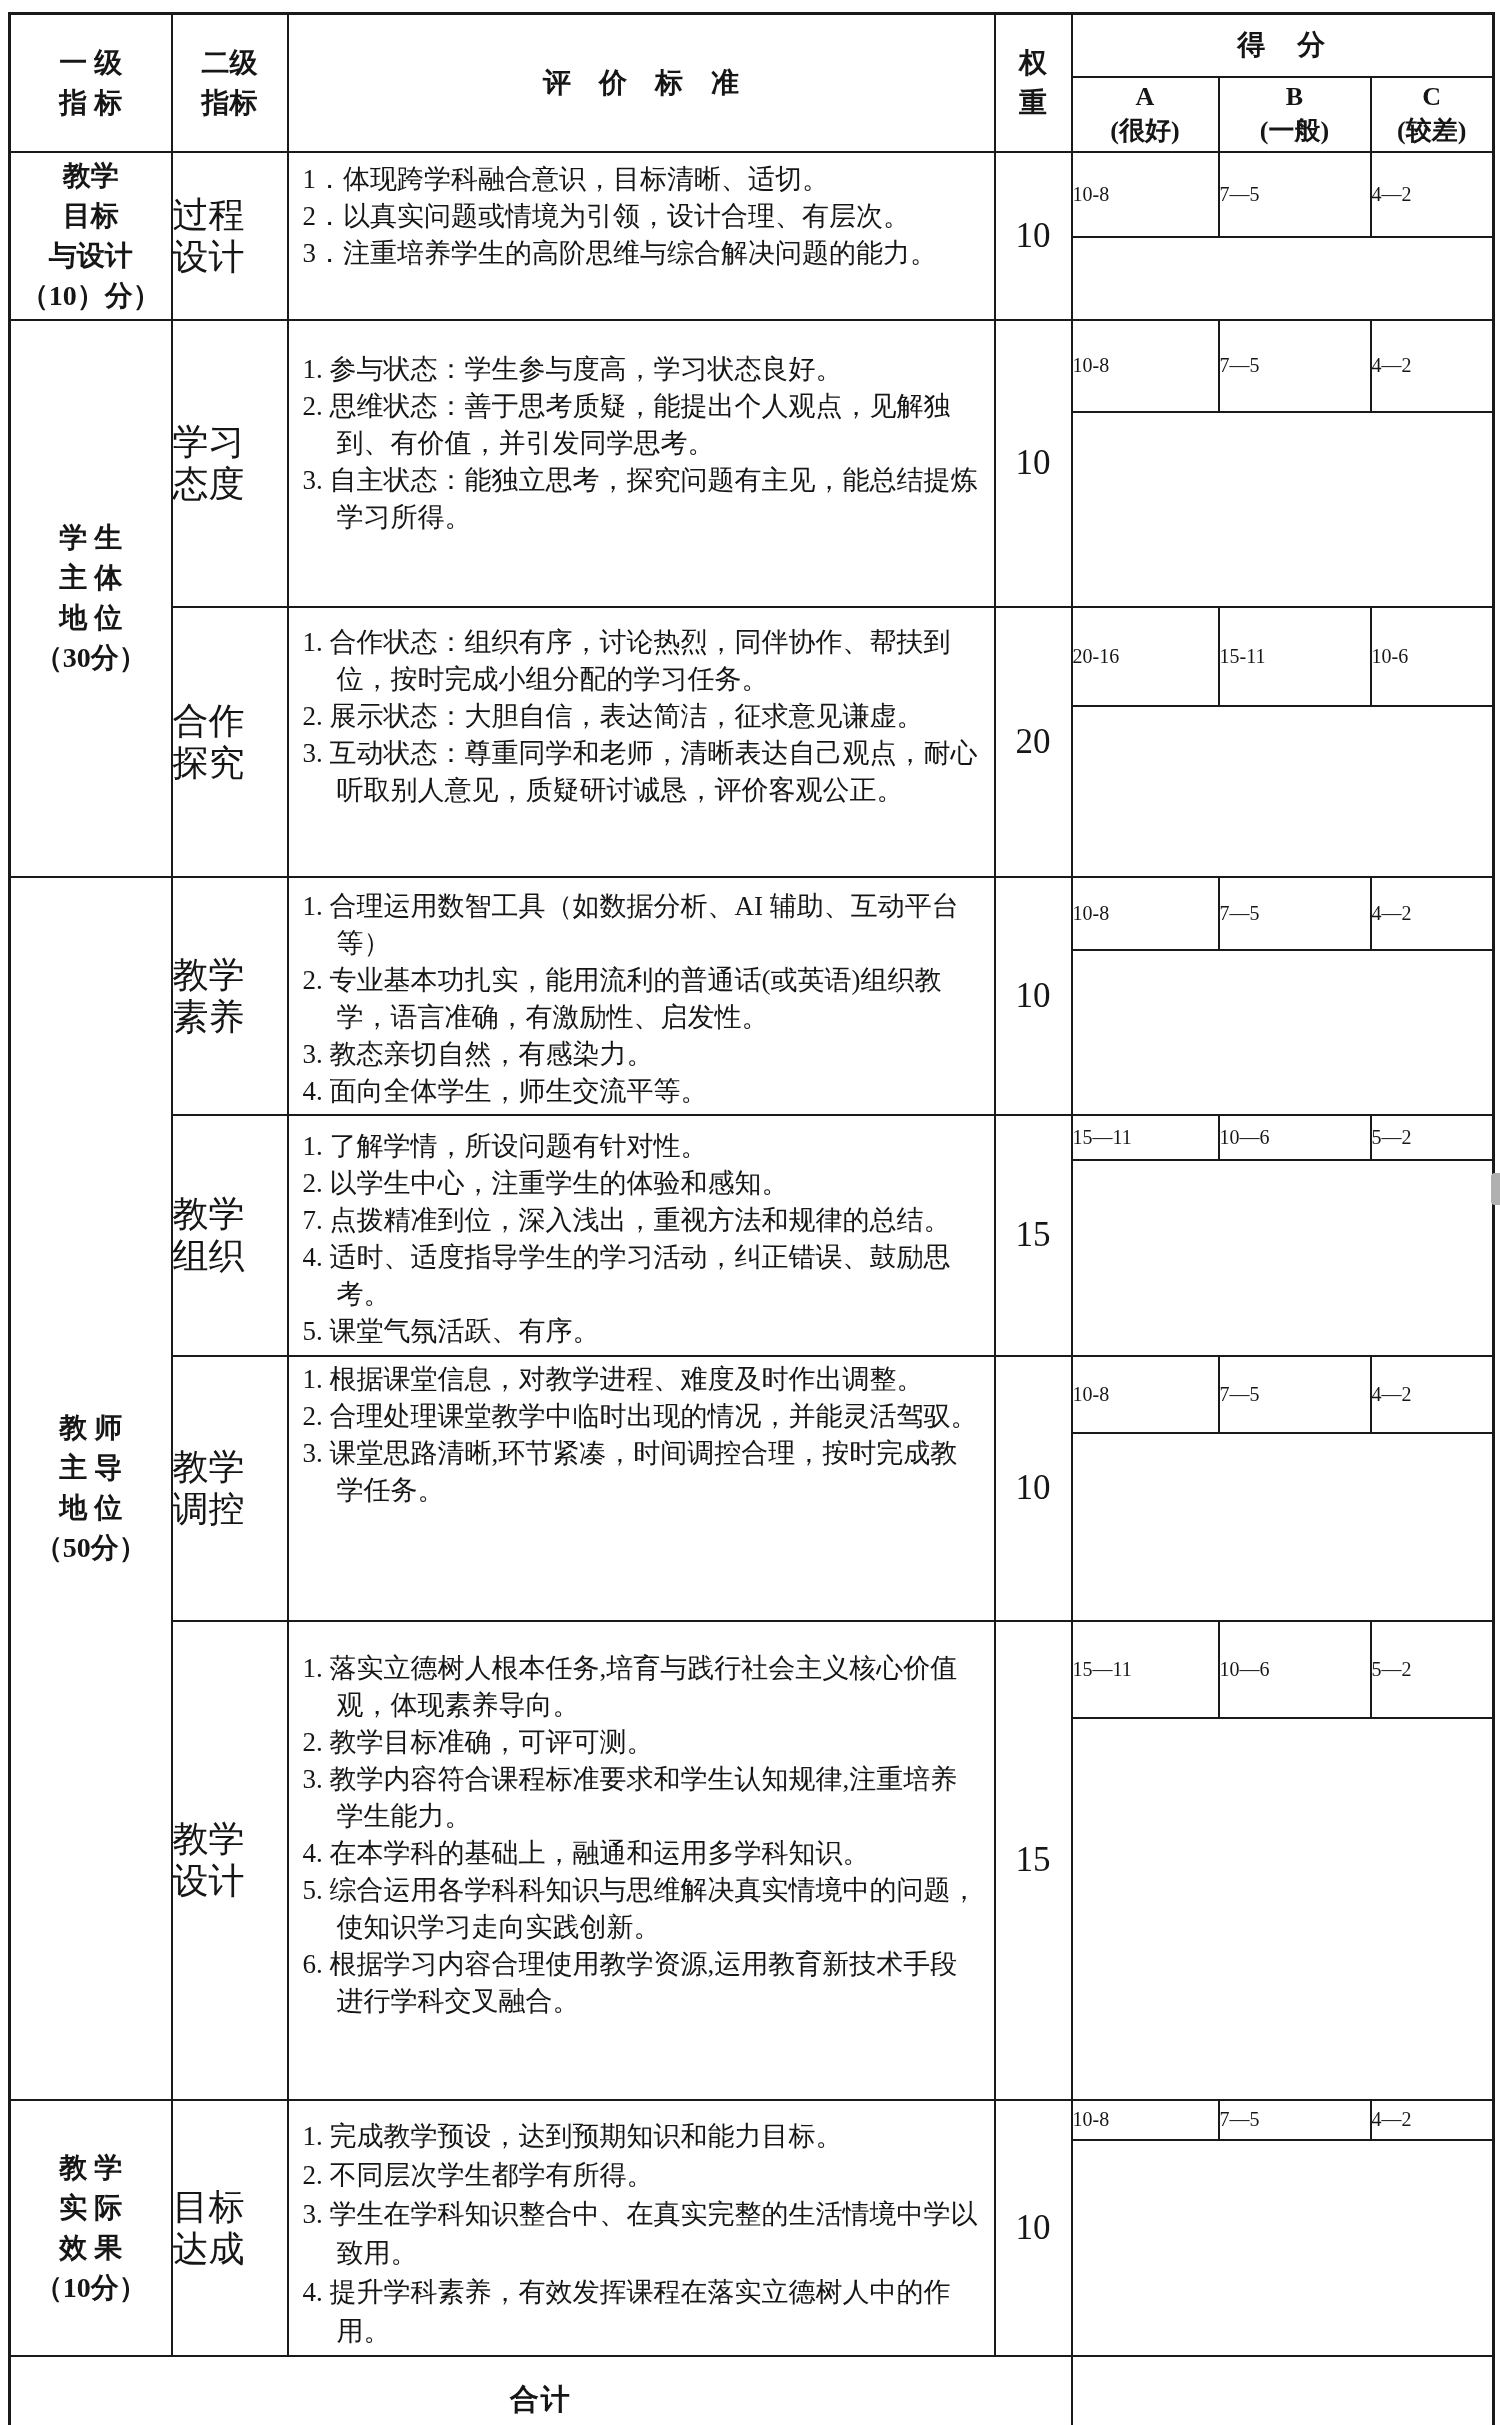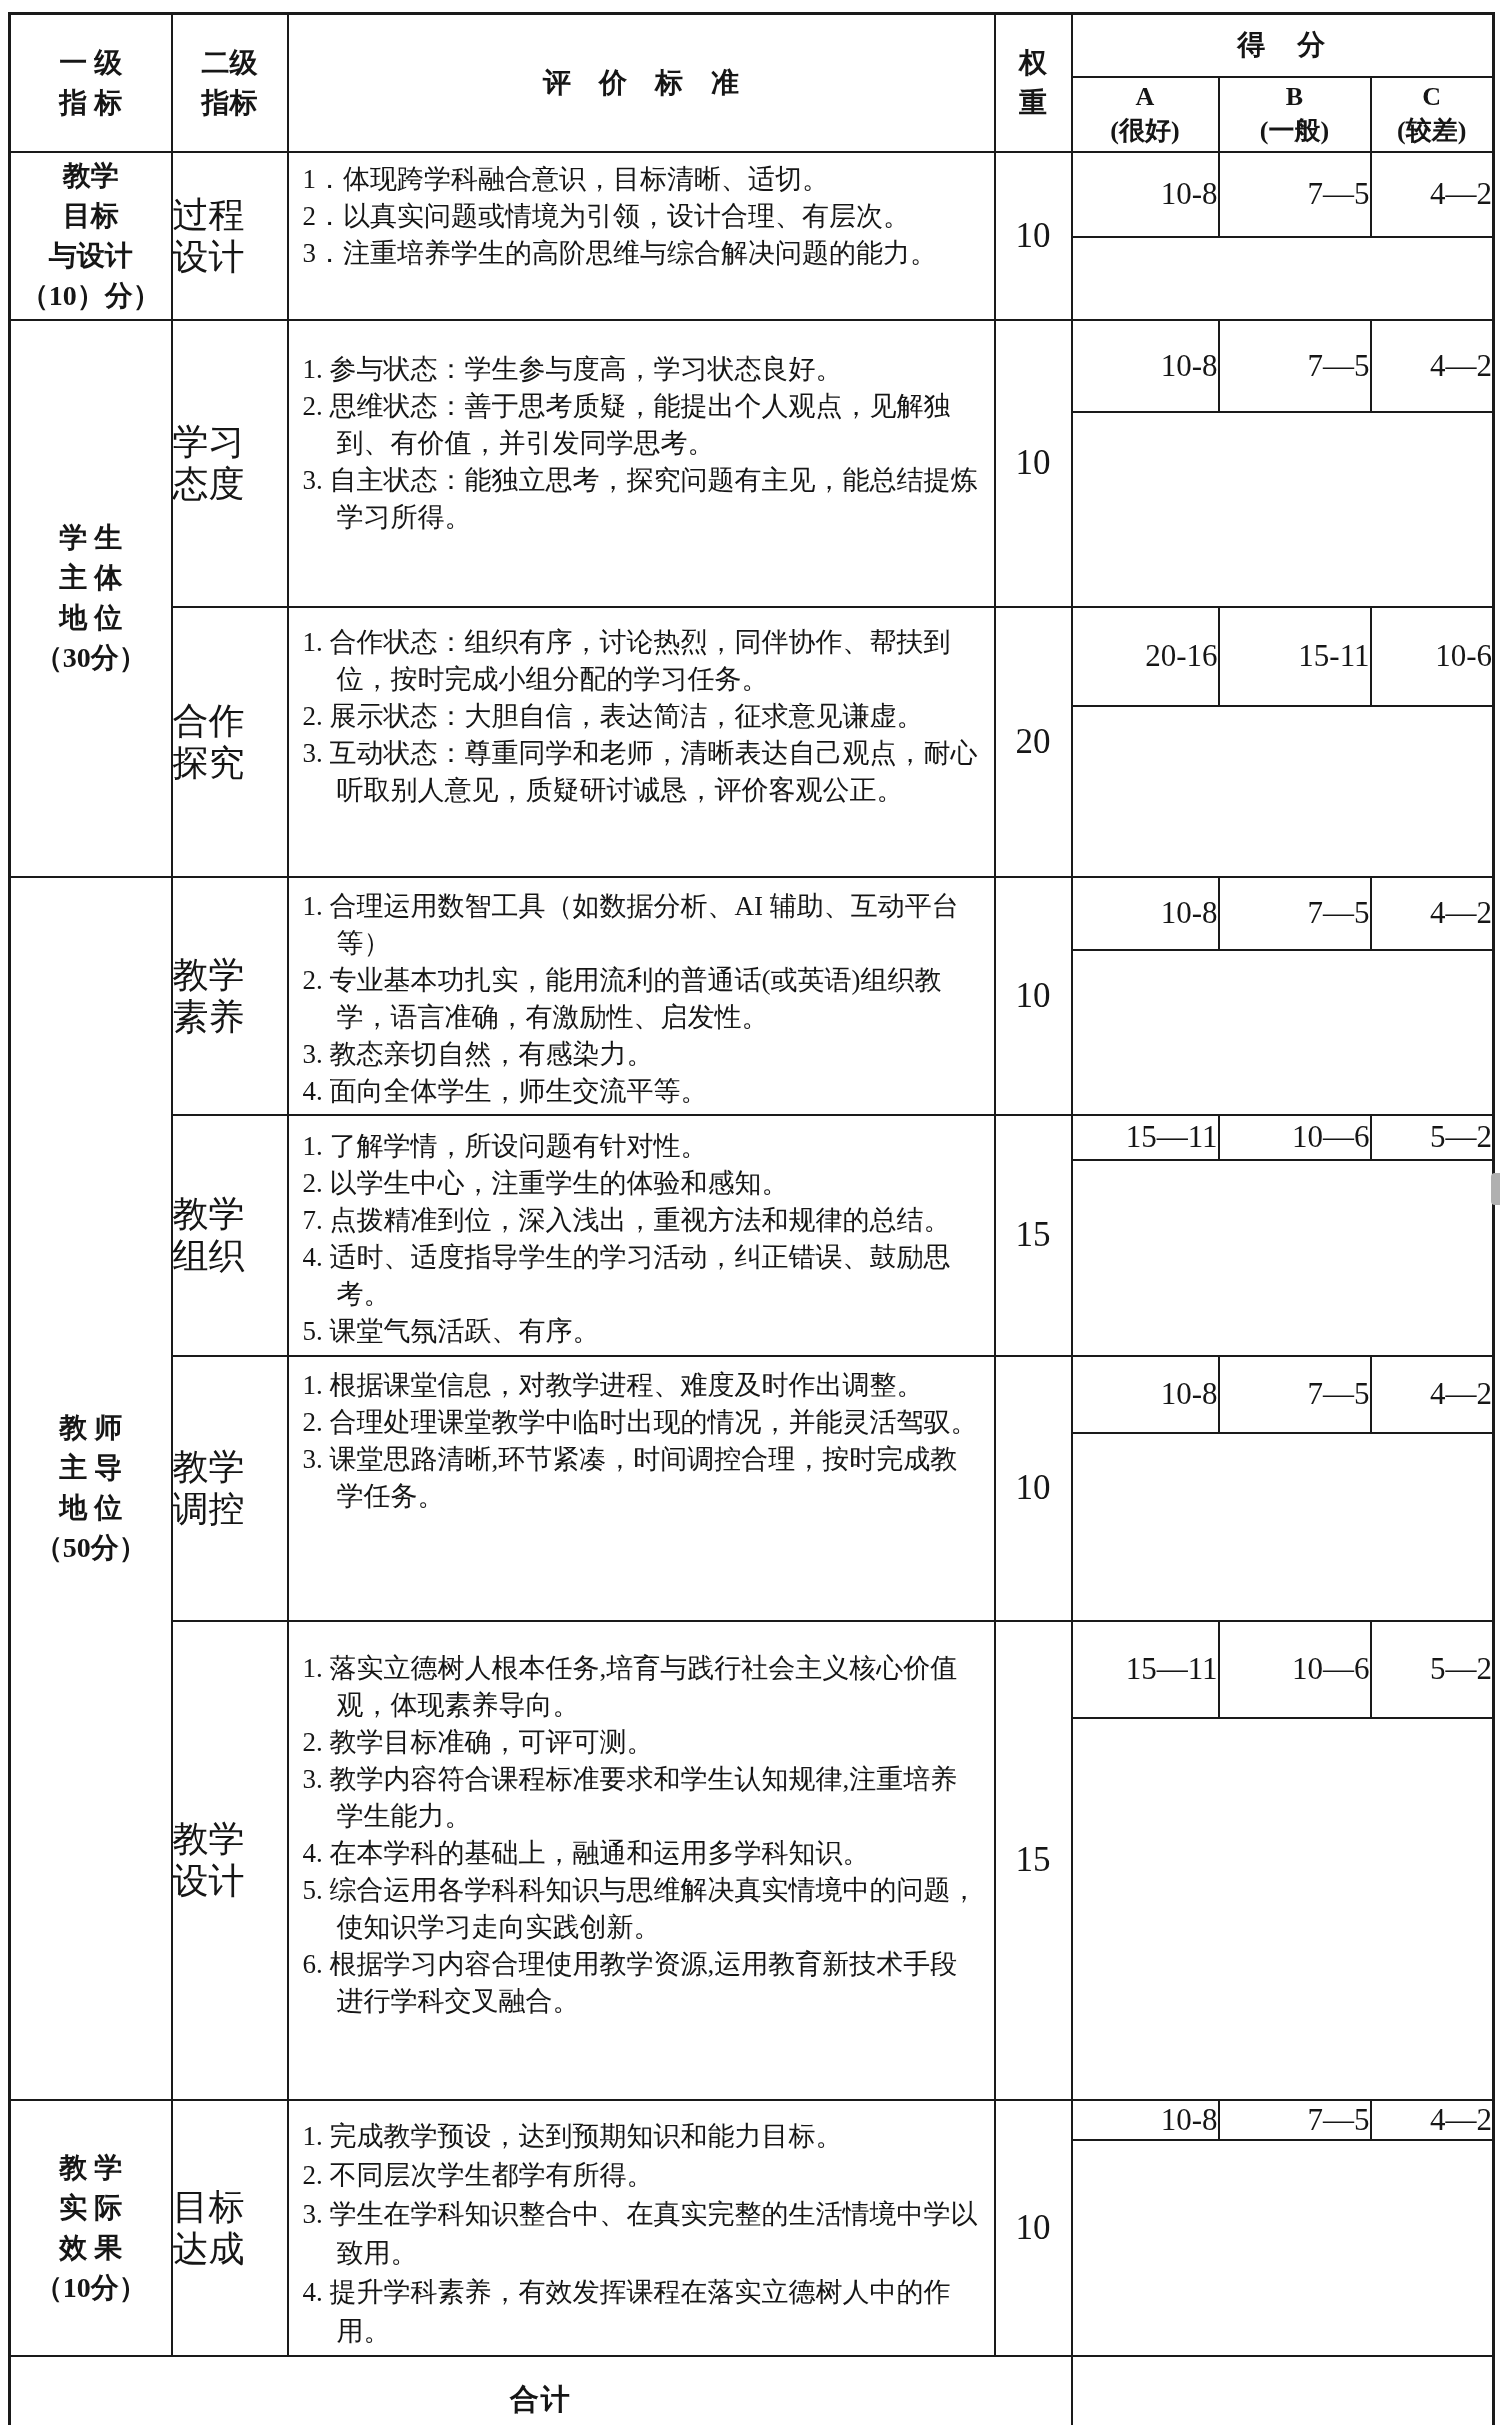--- a/index.html
+++ b/index.html
@@ -55,22 +55,22 @@
     font-size:27px;line-height:37px;
     padding:8px 10px 4px 14px;
     margin-top:14px;
   }
   .ci{padding-left:34px;text-indent:-34px;}
   .c-weight{
     text-align:center;vertical-align:middle;
     font-size:35px;
   }
   .c-score{
-    text-align:right;vertical-align:middle;
-    font-size:31px;
+    text-align:left;vertical-align:middle;
+    font-size:20px;
   }
   .c-fill{background:#ffffff;}
   .c-total{
     text-align:center;vertical-align:middle;
     font-size:29px;font-weight:bold;letter-spacing:2px;
   }
   .edge-artifact{
     position:absolute;
     left:1491px;top:1173px;width:9px;height:32px;
     background:#b0b0b0;
@@ -237,21 +237,21 @@
   </tr>
   <tr class="tr-r4b">
         <td class="c-fill" colspan="3"></td>
       </tr>
 
   <tr class="tr-r5a">
     <td class="c-secondary" rowspan="2">
       <div>教学</div>
       <div>调控</div>
     </td>
-    <td class="c-criteria" rowspan="2" style="padding-top:10px">
+    <td class="c-criteria" rowspan="2" style="padding-top:4px">
       <div class="ci">1. 根据课堂信息，对教学进程、难度及时作出调整。</div>
       <div class="ci">2. 合理处理课堂教学中临时出现的情况，并能灵活驾驭。</div>
       <div class="ci">3. 课堂思路清晰,环节紧凑，时间调控合理，按时完成教学任务。</div>
     </td>
     <td class="c-weight" rowspan="2">10</td>
     <td class="c-score">10-8</td>
     <td class="c-score">7—5</td>
     <td class="c-score">4—2</td>
   </tr>
   <tr class="tr-r5b">

